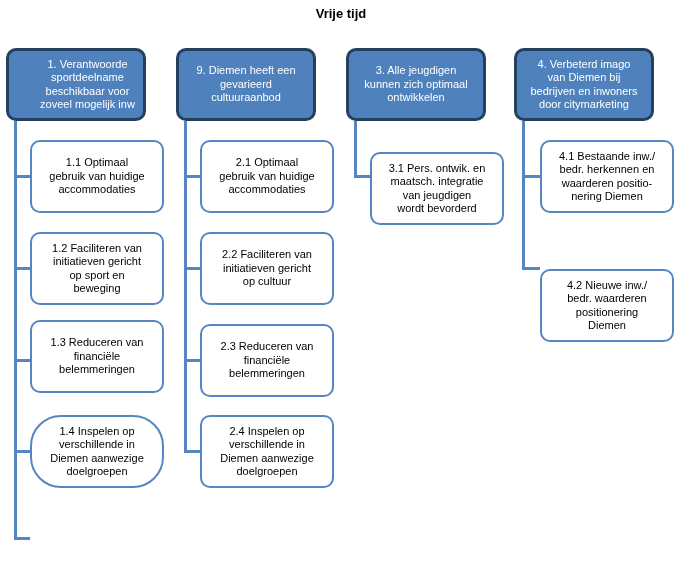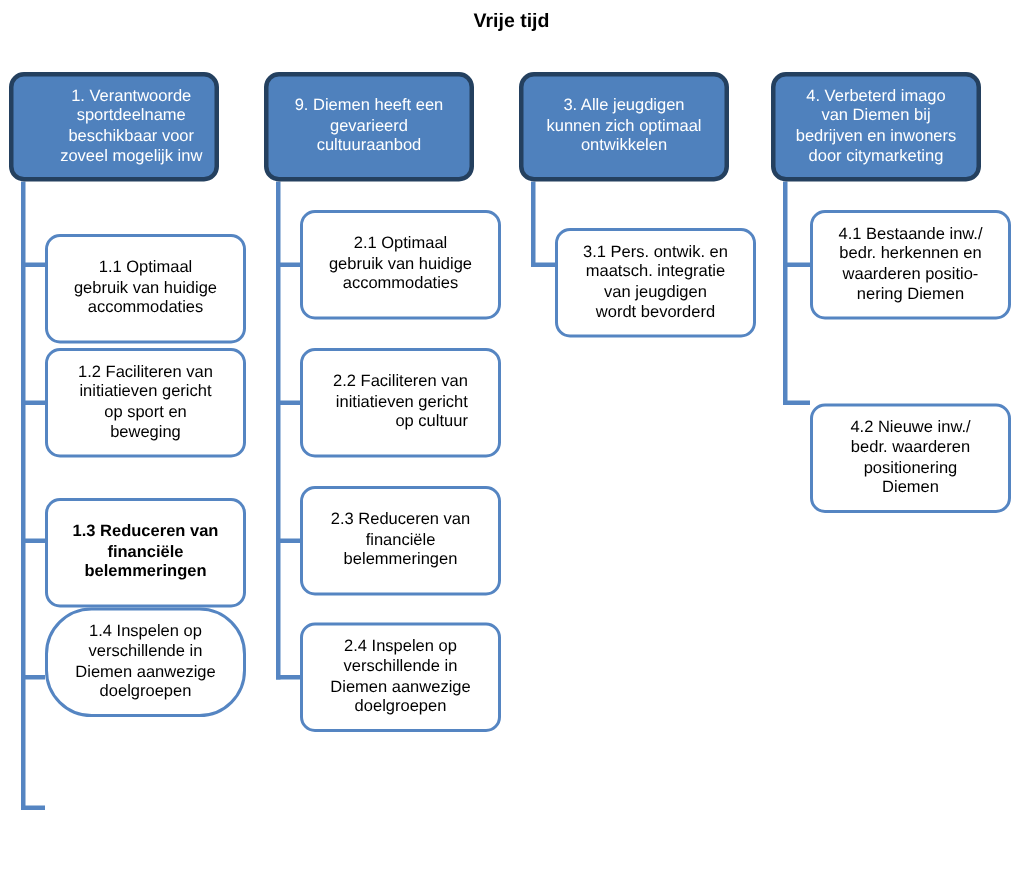--- a/index.html
+++ b/index.html
@@ -99,39 +99,39 @@
 gevarieerd
 cultuuraanbod</div>
   <div class="hdr" style="left:346px; top:48px;">3. Alle jeugdigen
 kunnen zich optimaal
 ontwikkelen</div>
   <div class="hdr" style="left:514px; top:48px;">4. Verbeterd imago
 van Diemen bij
 bedrijven en inwoners
 door citymarketing</div>
 
-  <div class="chd" style="left:30px; top:156px;">1.1 Optimaal
+  <div class="chd" style="left:30px; top:140px;">1.1 Optimaal
 gebruik van huidige
 accommodaties</div>
   <div class="chd" style="left:30px; top:232px;">1.2 Faciliteren van
 initiatieven gericht
 op sport en
 beweging</div>
-  <div class="chd" style="left:30px; top:332px;font-weight:bold;">1.3 Reduceren van
+  <div class="chd" style="left:30px; top:320px;">1.3 Reduceren van
 financiële
 belemmeringen</div>
-  <div class="chd" style="left:30px; top:405px;border-radius:31px;">1.4 Inspelen op
+  <div class="chd" style="left:30px; top:415px;border-radius:31px;">1.4 Inspelen op
 verschillende in
 Diemen aanwezige
 doelgroepen</div>
 
   <div class="chd" style="left:200px; top:140px;">2.1 Optimaal
 gebruik van huidige
 accommodaties</div>
-  <div class="chd" style="left:200px; top:232px;text-align:right;">2.2 Faciliteren van
+  <div class="chd" style="left:200px; top:232px;">2.2 Faciliteren van
 initiatieven gericht
 op cultuur</div>
   <div class="chd" style="left:200px; top:324px;">2.3 Reduceren van
 financiële
 belemmeringen</div>
   <div class="chd" style="left:200px; top:415px;">2.4 Inspelen op
 verschillende in
 Diemen aanwezige
 doelgroepen</div>
 

